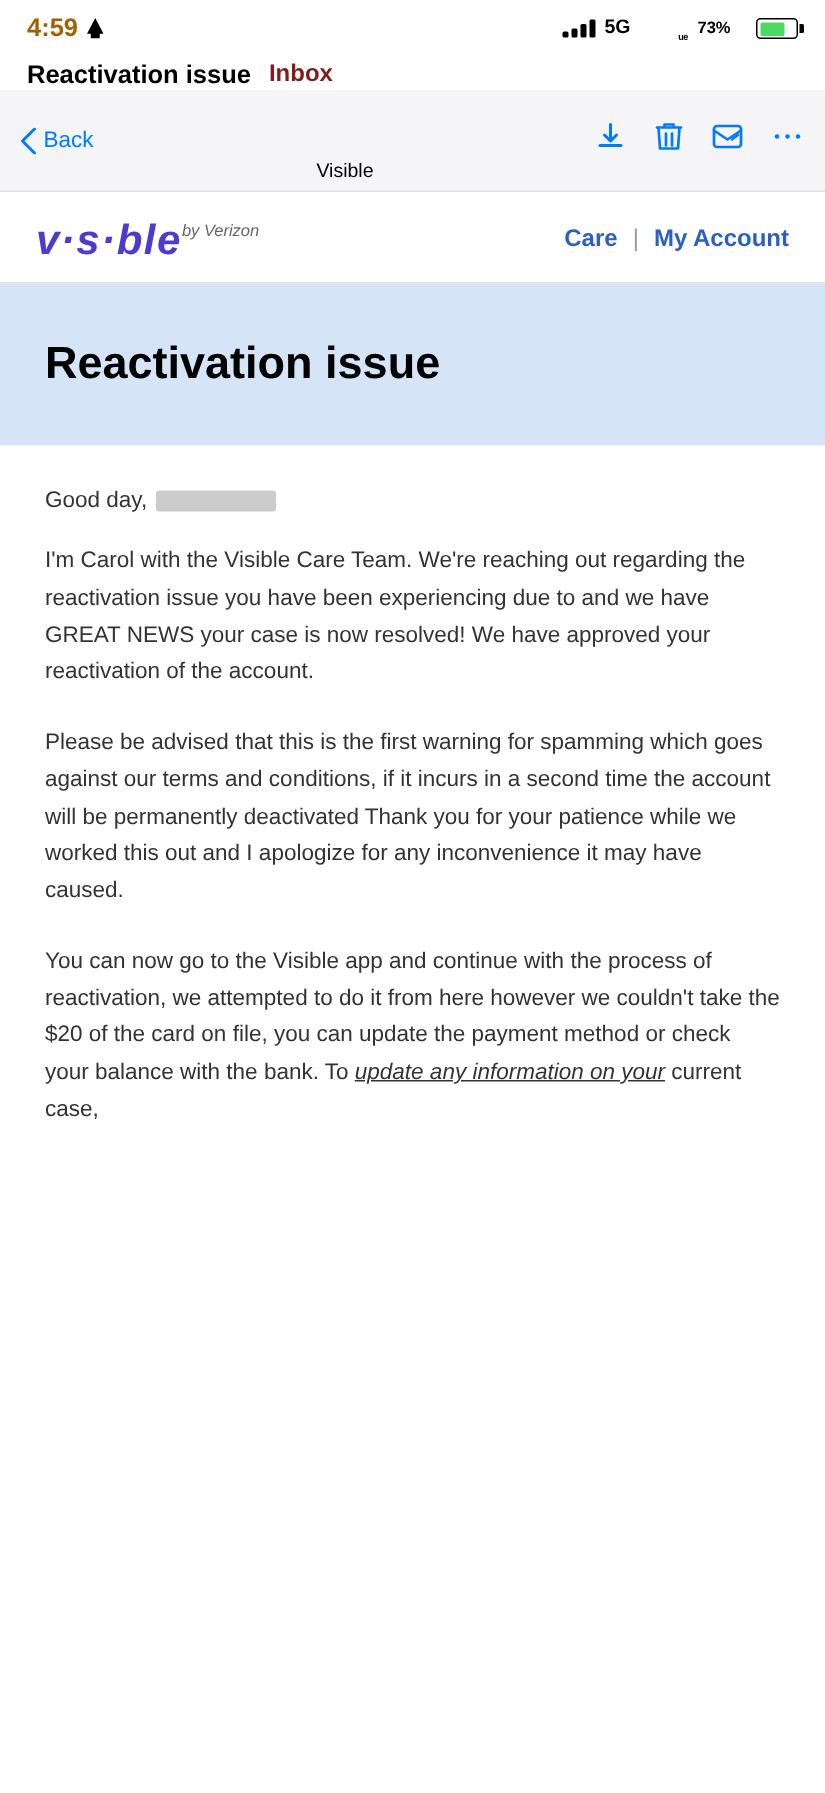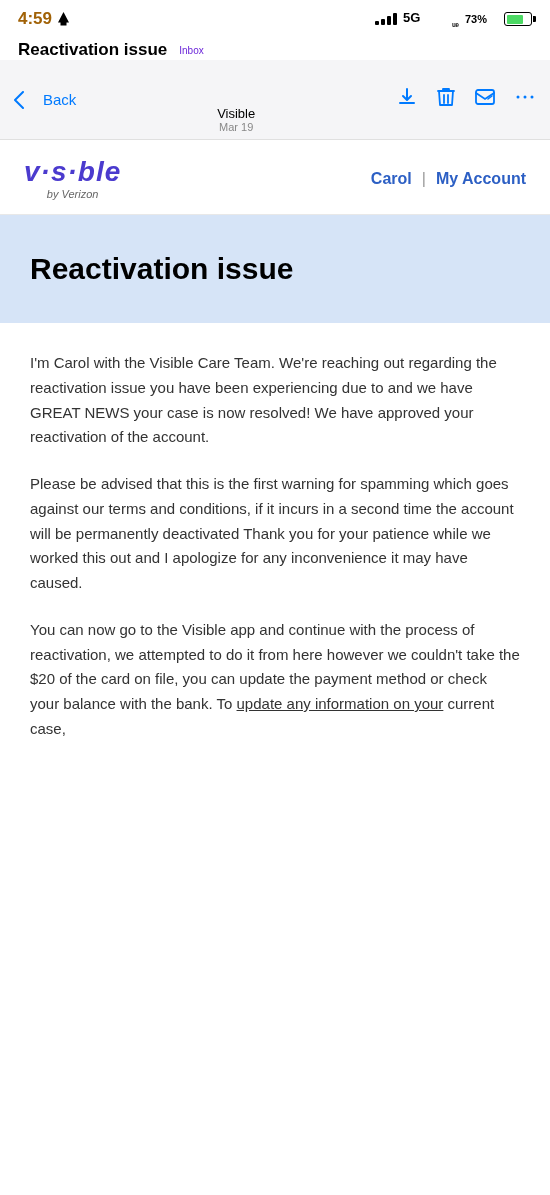--- a/index.html
+++ b/index.html
@@ -96,21 +96,21 @@
       border-bottom: 1px solid #e0e0e0;
       gap: 10px;
     }
     .back-btn {
       color: #007aff;
       font-size: 16px;
       font-weight: 400;
       cursor: pointer;
       display: flex;
       align-items: center;
-      gap: 16px;
+      gap: 2px;
       min-width: 50px;
     }
     .email-sender-info {
       flex: 1;
       text-align: center;
     }
     .sender-name {
       font-size: 13px;
       font-weight: 500;
       color: #000;
@@ -135,22 +135,21 @@
     .brand-header {
       display: flex;
       align-items: center;
       justify-content: space-between;
       padding: 18px 24px 14px 24px;
       border-bottom: 1px solid #e8e8e8;
       background: #fff;
     }
     .brand-logo {
       display: flex;
-      flex-direction: column;
-      align-items: center;
+      flex-direction: row;
     }
     .logo-text {
       font-size: 28px;
       font-weight: 800;
       color: #4b3bce;
       letter-spacing: 1px;
       font-style: italic;
       line-height: 1;
     }
     .logo-subtitle {
@@ -242,35 +241,34 @@
       <span class="battery-text">73%</span>
       <div class="battery">
         <div class="battery-fill"></div>
       </div>
     </div>
   </div>
 </div>
 
 <div style="background:#fff; padding: 4px 18px 0 18px; display:flex; align-items:center; gap:8px;">
   <span style="font-size:17px; font-weight:600; color:#000;">Reactivation issue</span>
-  <span style="font-size:10px; color:#6d28d9; margin-left:4px;">Inbox</span>
+  <span style="font-size:16px; color:#7f1d1d; margin-left:4px;font-weight:bold;">Inbox</span>
 </div>
 
 <div class="email-header-bar">
   <div class="back-btn">
 
     <svg width="10" height="18" viewBox="0 0 10 18">
       <path d="M9 1L1 9l8 8" stroke="#007aff" stroke-width="2" fill="none" stroke-linecap="round" stroke-linejoin="round"></path>
     </svg>
     <span style="font-size:15px; color:#007aff; margin-left:3px;">Back</span>
   </div>
 
   <div class="email-sender-info">
     <div class="sender-name">Visible</div>
-    <div class="sender-date">Mar 19</div>
   </div>
 
   <div class="email-actions">
 
     <span class="action-icon">
       <svg width="22" height="22" viewBox="0 0 22 22">
         <rect x="3" y="16" width="16" height="2" rx="1" fill="#007aff"></rect>
         <path d="M11 3v10M7 10l4 4 4-4" stroke="#007aff" stroke-width="2" fill="none" stroke-linecap="round" stroke-linejoin="round"></path>
       </svg>
     </span>
@@ -298,32 +296,36 @@
     </span>
   </div>
 </div>
 
 <div class="brand-header">
   <div class="brand-logo">
     <span class="logo-text">v·s·ble</span>
     <span class="logo-subtitle">by Verizon</span>
   </div>
   <div class="nav-links">
-    <a class="nav-link">Carol</a>
+    <a class="nav-link">Care</a>
     <span class="nav-divider">|</span>
     <a class="nav-link">My Account</a>
   </div>
 </div>
 
 <div class="email-banner">
   <h1 class="email-banner-title">Reactivation issue</h1>
 </div>
 
 <div class="email-body">
+  <p class="greeting">
+    <span>Good day,</span>
+    <span class="redacted"></span>
+  </p>
 
   <p class="email-paragraph">I'm Carol with the Visible Care Team. We're reaching out regarding the reactivation issue you have been experiencing due to and we have GREAT NEWS your case is now resolved! We have approved your reactivation of the account.</p>
 
   <p class="email-paragraph">Please be advised that this is the first warning for spamming which goes against our terms and conditions, if it incurs in a second time the account will be permanently deactivated Thank you for your patience while we worked this out and I apologize for any inconvenience it may have caused.</p>
 
   <p class="email-paragraph">
-    <span>You can now go to the Visible app and continue with the process of reactivation, we attempted to do it from here however we couldn't take the $20 of the card on file, you can update the payment method or check your balance with the bank. To <span style="text-decoration: underline;">update any information on your</span> current case,</span>
+    <span>You can now go to the Visible app and continue with the process of reactivation, we attempted to do it from here however we couldn't take the $20 of the card on file, you can update the payment method or check your balance with the bank. To <span style="text-decoration: underline; font-style: italic;">update any information on your</span> current case,</span>
   </p>
 </div>
 
 </body></html>

